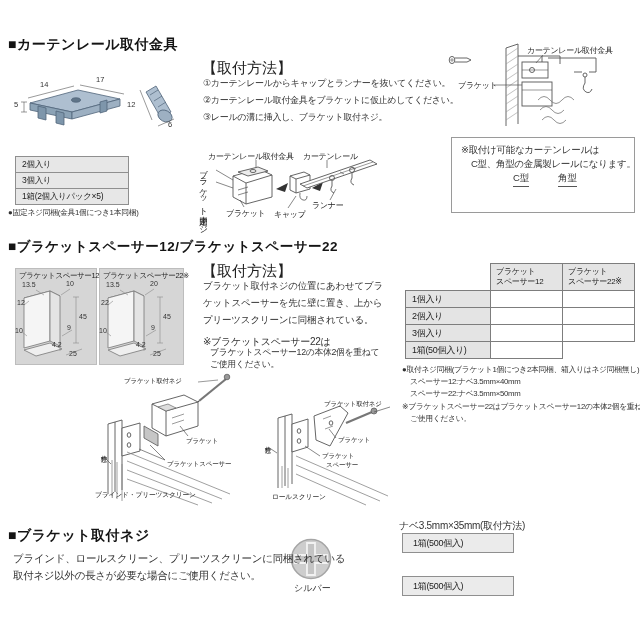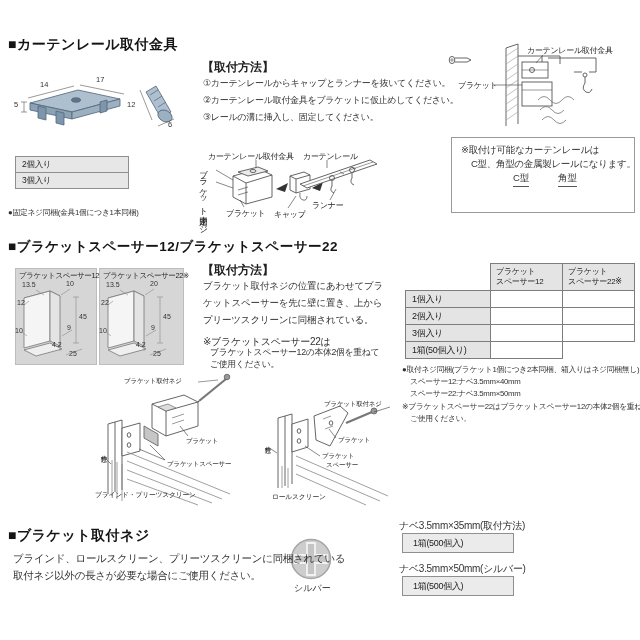--- a/index.html
+++ b/index.html
@@ -1,20 +1,20 @@
 <!DOCTYPE html>
 <html><head>
 <meta charset="utf-8">
 <style>
   html,body{margin:0;padding:0;background:#ffffff;}
   #page{position:relative;width:640px;height:640px;background:#ffffff;overflow:hidden;
         font-family:"Liberation Sans","DejaVu Sans",sans-serif;color:#2b2b2b;}
   .abs{position:absolute;white-space:nowrap;}
   .sec-title{font-size:14px;font-weight:bold;color:#141414;letter-spacing:0.5px;}
-  .howto-h{font-size:12px;font-weight:700;color:#222;}
+  .howto-h{font-size:15px;font-weight:400;color:#222;}
   .step{font-size:9px;letter-spacing:-0.3px;color:#333;}
   .body10{font-size:10.5px;letter-spacing:-0.3px;color:#333;}
   .note8{font-size:7.8px;letter-spacing:-0.3px;color:#333;}
   .dim{font-size:7.5px;color:#333;}
   .dim7{font-size:7px;color:#333;}
   .dlabel{font-size:8px;color:#222;letter-spacing:-0.3px;}
   .dlabel6{font-size:6.5px;color:#222;letter-spacing:-0.2px;}
   .vtext{writing-mode:vertical-rl;text-orientation:mixed;}
   .cell{position:absolute;background:#e7e7e7;border:1px solid #8f8f8f;box-sizing:border-box;
         font-size:8.5px;color:#222;display:flex;align-items:center;padding-left:6px;letter-spacing:-0.3px;}
@@ -180,26 +180,27 @@
   <div class="abs sec-title" style="left:8px;top:36px;">■カーテンレール取付金具</div>
 
   <div class="abs dim" style="left:40px;top:80px;">14</div>
   <div class="abs dim" style="left:96px;top:75px;">17</div>
   <div class="abs dim" style="left:14px;top:100px;">5</div>
   <div class="abs dim" style="left:127px;top:100px;">12</div>
   <div class="abs dim" style="left:168px;top:120px;">6</div>
 
   <div class="cell" style="left:15px;top:156px;width:114px;height:17px;">2個入り</div>
   <div class="cell" style="left:15px;top:172px;width:114px;height:17px;">3個入り</div>
+  <div class="cell" style="left:15px;top:188px;width:114px;height:17px;">1箱(2個入りパック×5)</div>
   <div class="abs note8" style="left:8px;top:207px;">●固定ネジ同梱(金具1個につき1本同梱)</div>
 
   <div class="abs howto-h" style="left:202px;top:59px;">【取付方法】</div>
   <div class="abs step" style="left:203px;top:77px;">①カーテンレールからキャップとランナーを抜いてください。</div>
   <div class="abs step" style="left:203px;top:94px;">②カーテンレール取付金具をブラケットに仮止めしてください。</div>
-  <div class="abs step" style="left:203px;top:111px;">③レールの溝に挿入し、固定してください。</div>
+  <div class="abs step" style="left:203px;top:111px;">③レールの溝に挿入し、ブラケット取付ネジ。</div>
 
   <div class="abs dlabel" style="left:208px;top:151px;">カーテンレール取付金具</div>
   <div class="abs dlabel" style="left:303px;top:151px;">カーテンレール</div>
   <div class="abs dlabel vtext" style="left:198px;top:163px;height:47px;line-height:11px;font-size:8.5px;">ブラケット固定ネジ</div>
   <div class="abs dlabel" style="left:226px;top:208px;">ブラケット</div>
   <div class="abs dlabel" style="left:274px;top:209px;">キャップ</div>
   <div class="abs dlabel" style="left:312px;top:200px;">ランナー</div>
 
   <div class="abs dlabel" style="left:527px;top:45px;">カーテンレール取付金具</div>
   <div class="abs dlabel" style="left:458px;top:80px;">ブラケット</div>
@@ -279,16 +280,15 @@
   <div class="abs dlabel6 vtext" style="left:263px;top:441px;height:18px;">窓枠</div>
   <div class="abs dlabel6" style="left:272px;top:492px;font-size:6.8px;">ロールスクリーン</div>
 
   <div class="abs sec-title" style="left:8px;top:527px;">■ブラケット取付ネジ</div>
   <div class="abs body10" style="left:13px;top:552px;">ブラインド、ロールスクリーン、プリーツスクリーンに同梱されている</div>
   <div class="abs body10" style="left:13px;top:569px;">取付ネジ以外の長さが必要な場合にご使用ください。</div>
   <div class="abs" style="left:294px;top:582px;font-size:9px;color:#333;">シルバー</div>
 
   <div class="abs" style="left:399px;top:519px;font-size:10px;letter-spacing:-0.3px;color:#333;">ナベ3.5mm×35mm(取付方法)</div>
   <div class="cell" style="left:402px;top:533px;width:112px;height:20px;background:#ebebeb;font-size:9px;padding-left:10px;">1箱(500個入)</div>
-  <div class="abs" style="left:399px;top:562px;font-size:10px;letter-spacing:-0.3px;color:#333;">ナベ3.5mm×50mm(シルバー)</div>
   <div class="cell" style="left:402px;top:576px;width:112px;height:20px;background:#ebebeb;font-size:9px;padding-left:10px;">1箱(500個入)</div>
 
 </div>
 
 </body></html>

